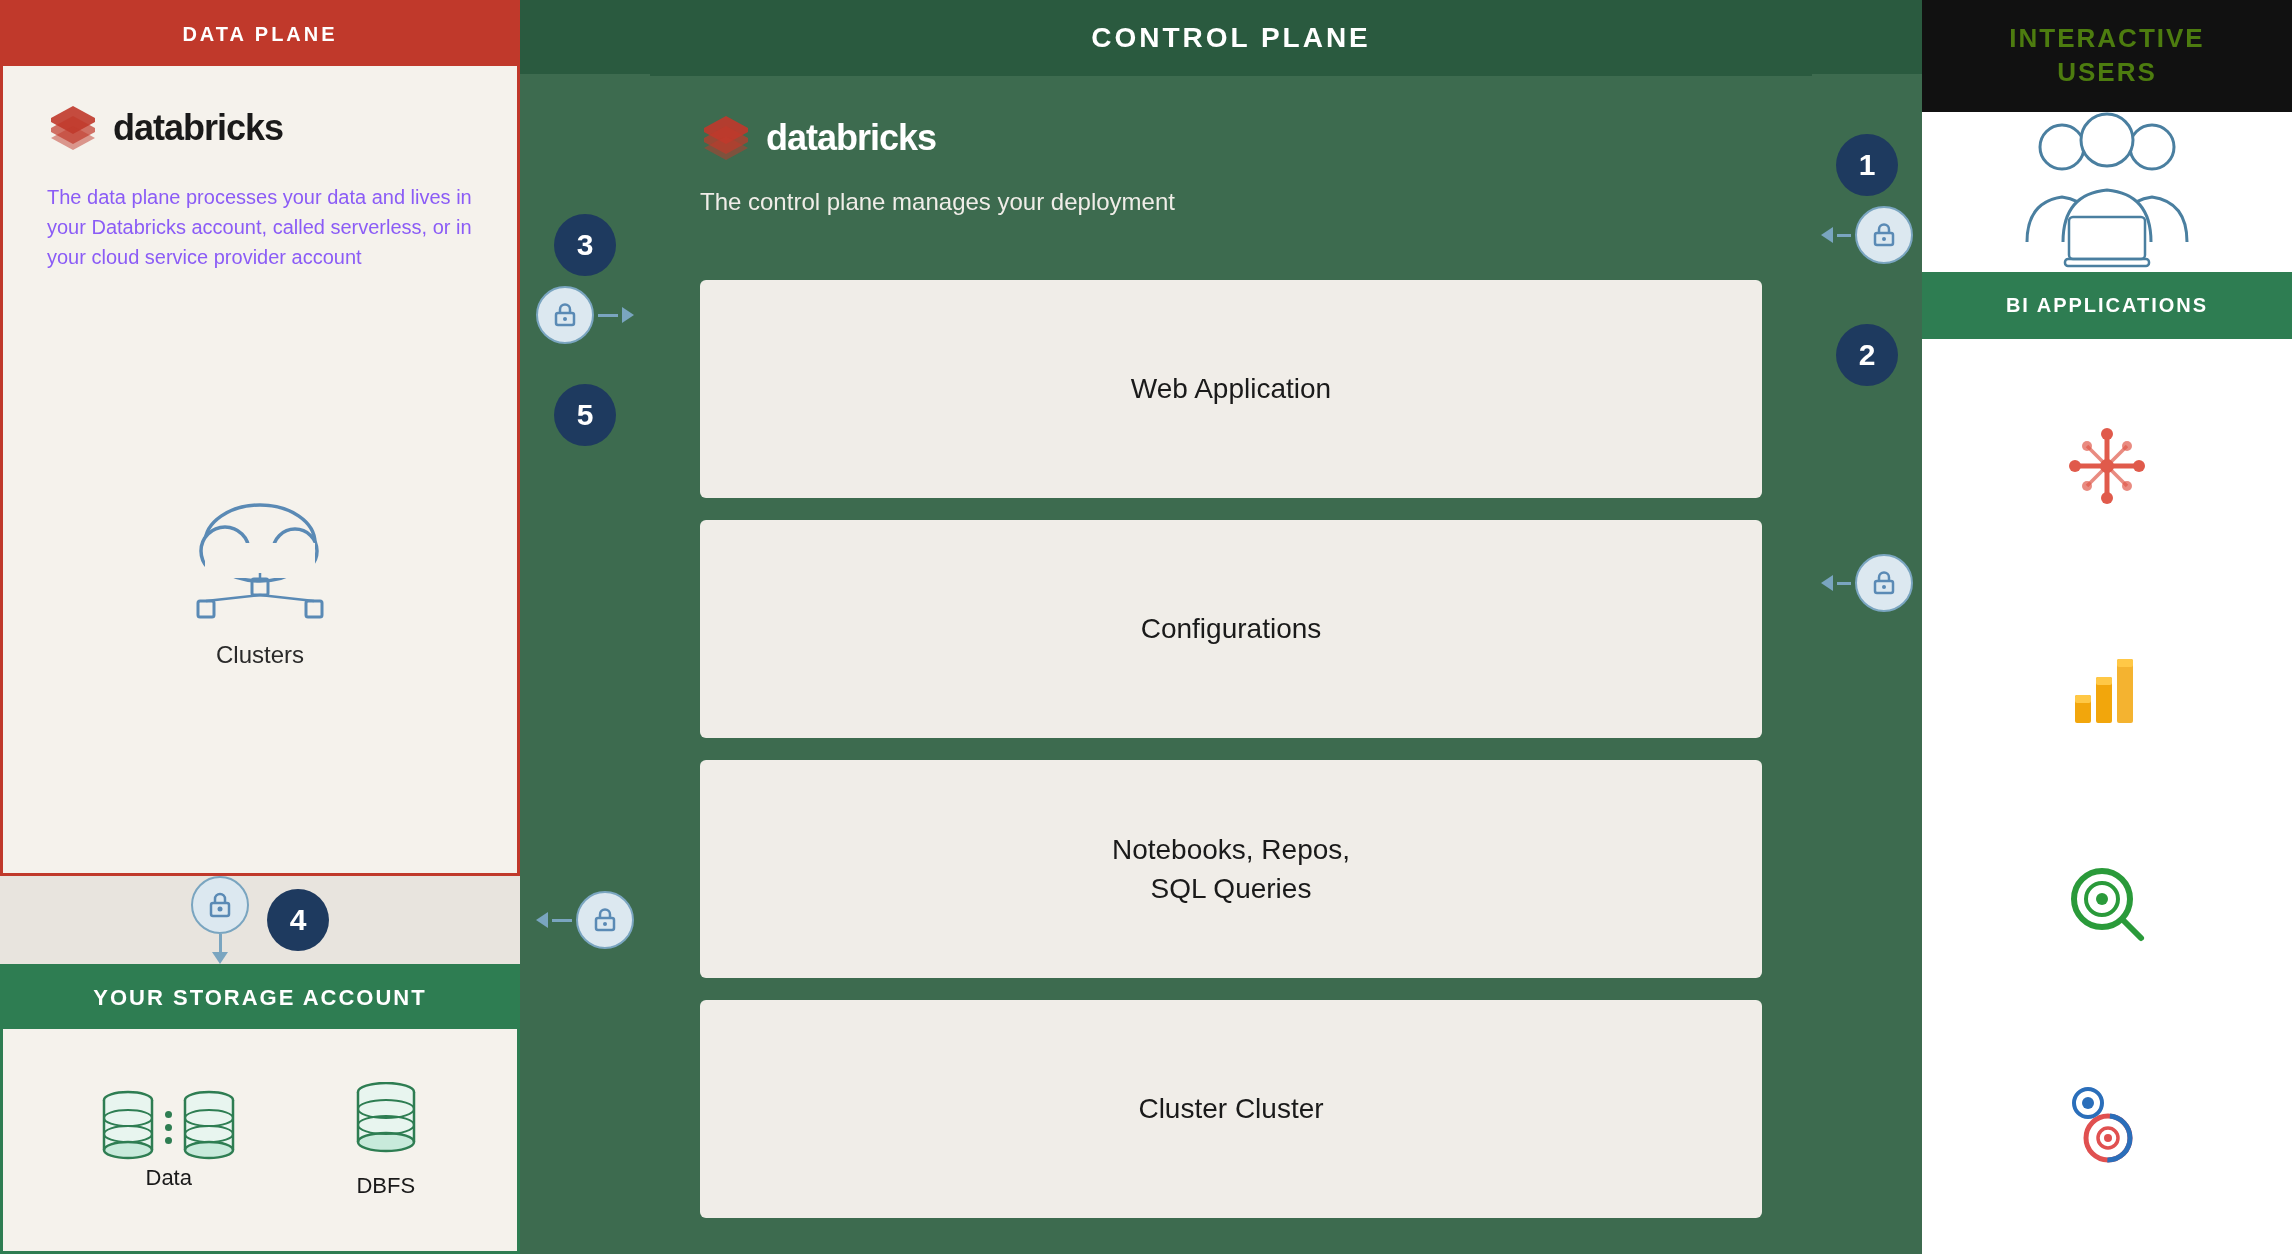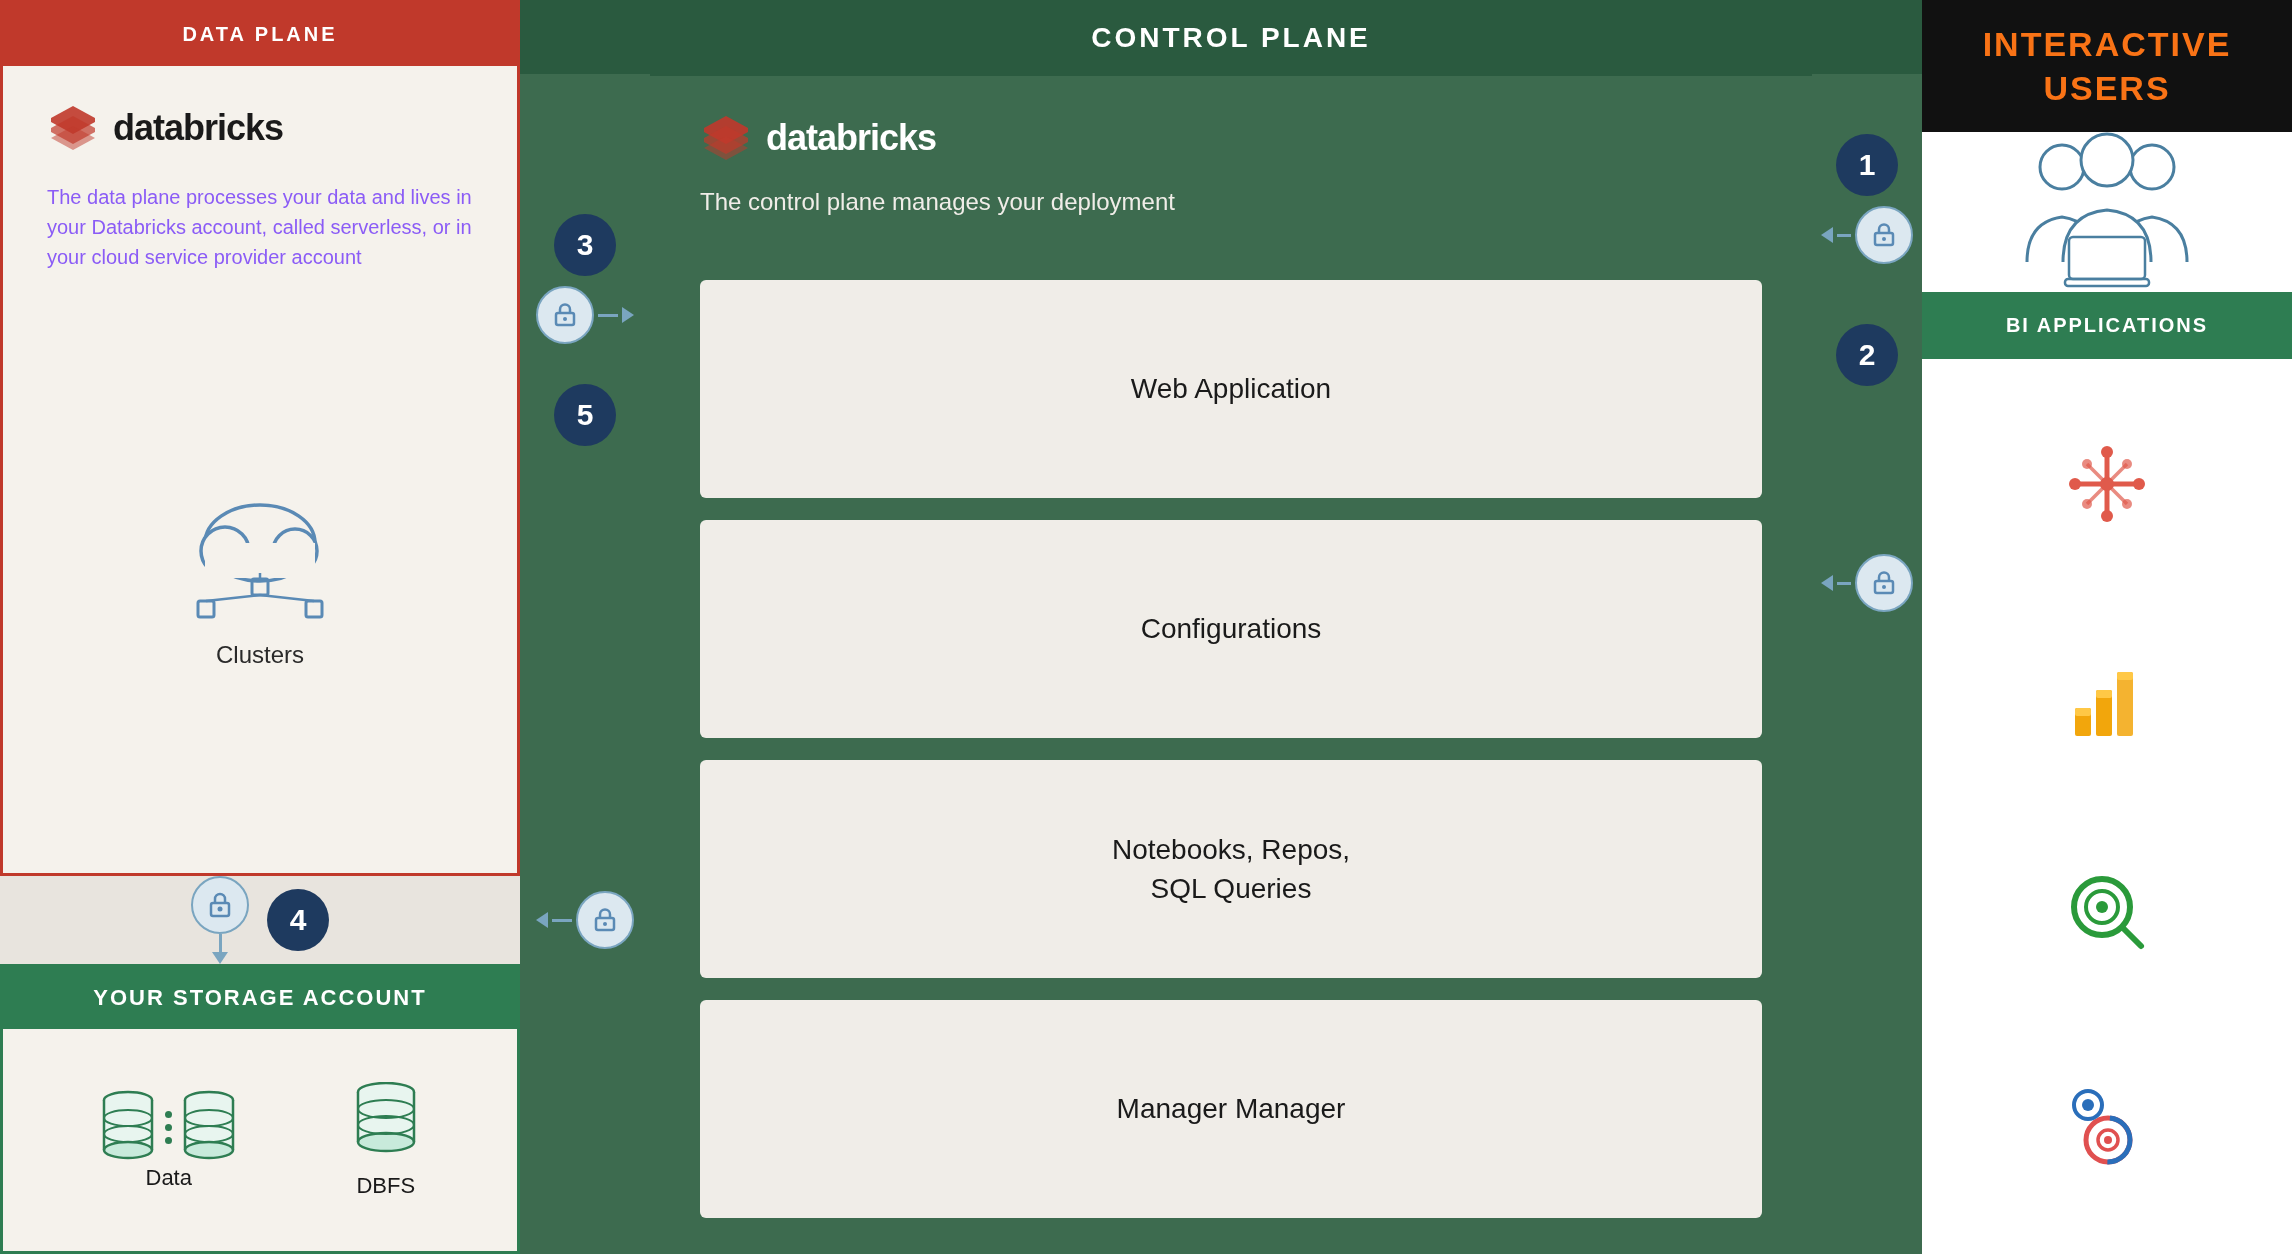--- a/index.html
+++ b/index.html
@@ -206,24 +206,24 @@
       width: 110px;
       background: #3d6b4f;
       display: flex;
       flex-direction: column;
       align-items: center;
     }
 
     
     .iu-header {
       background: #111;
-      color: #f97316;
+      color: #4d7c0f;
       text-align: center;
       padding: 22px 10px;
-      font-size: 34px;
+      font-size: 26px;
       font-weight: 800;
       letter-spacing: 2px;
       line-height: 1.3;
     }
 
     .iu-body {
       background: white;
       flex: 0 0 220px;
       display: flex;
       justify-content: center;
@@ -487,21 +487,21 @@
           <span class="cp-card-label">Web Application</span>
         </div>
         <div class="cp-card">
           <span class="cp-card-label">Configurations</span>
         </div>
         <div class="cp-card">
           <span class="cp-card-label" style="white-space:pre-line;">Notebooks, Repos,
 SQL Queries</span>
         </div>
         <div class="cp-card">
-          <span class="cp-card-label">Manager Manager</span>
+          <span class="cp-card-label">Cluster Cluster</span>
         </div>
       </div>
     </div>
   </div>
 
   <div class="rc-area">
 
     <div style="height:74px;width:100%;background:#2a5a3f;"></div>
 
     <div style="flex:1;display:flex;flex-direction:column;align-items:center;justify-content:flex-start;padding-top:60px;gap:60px;">

